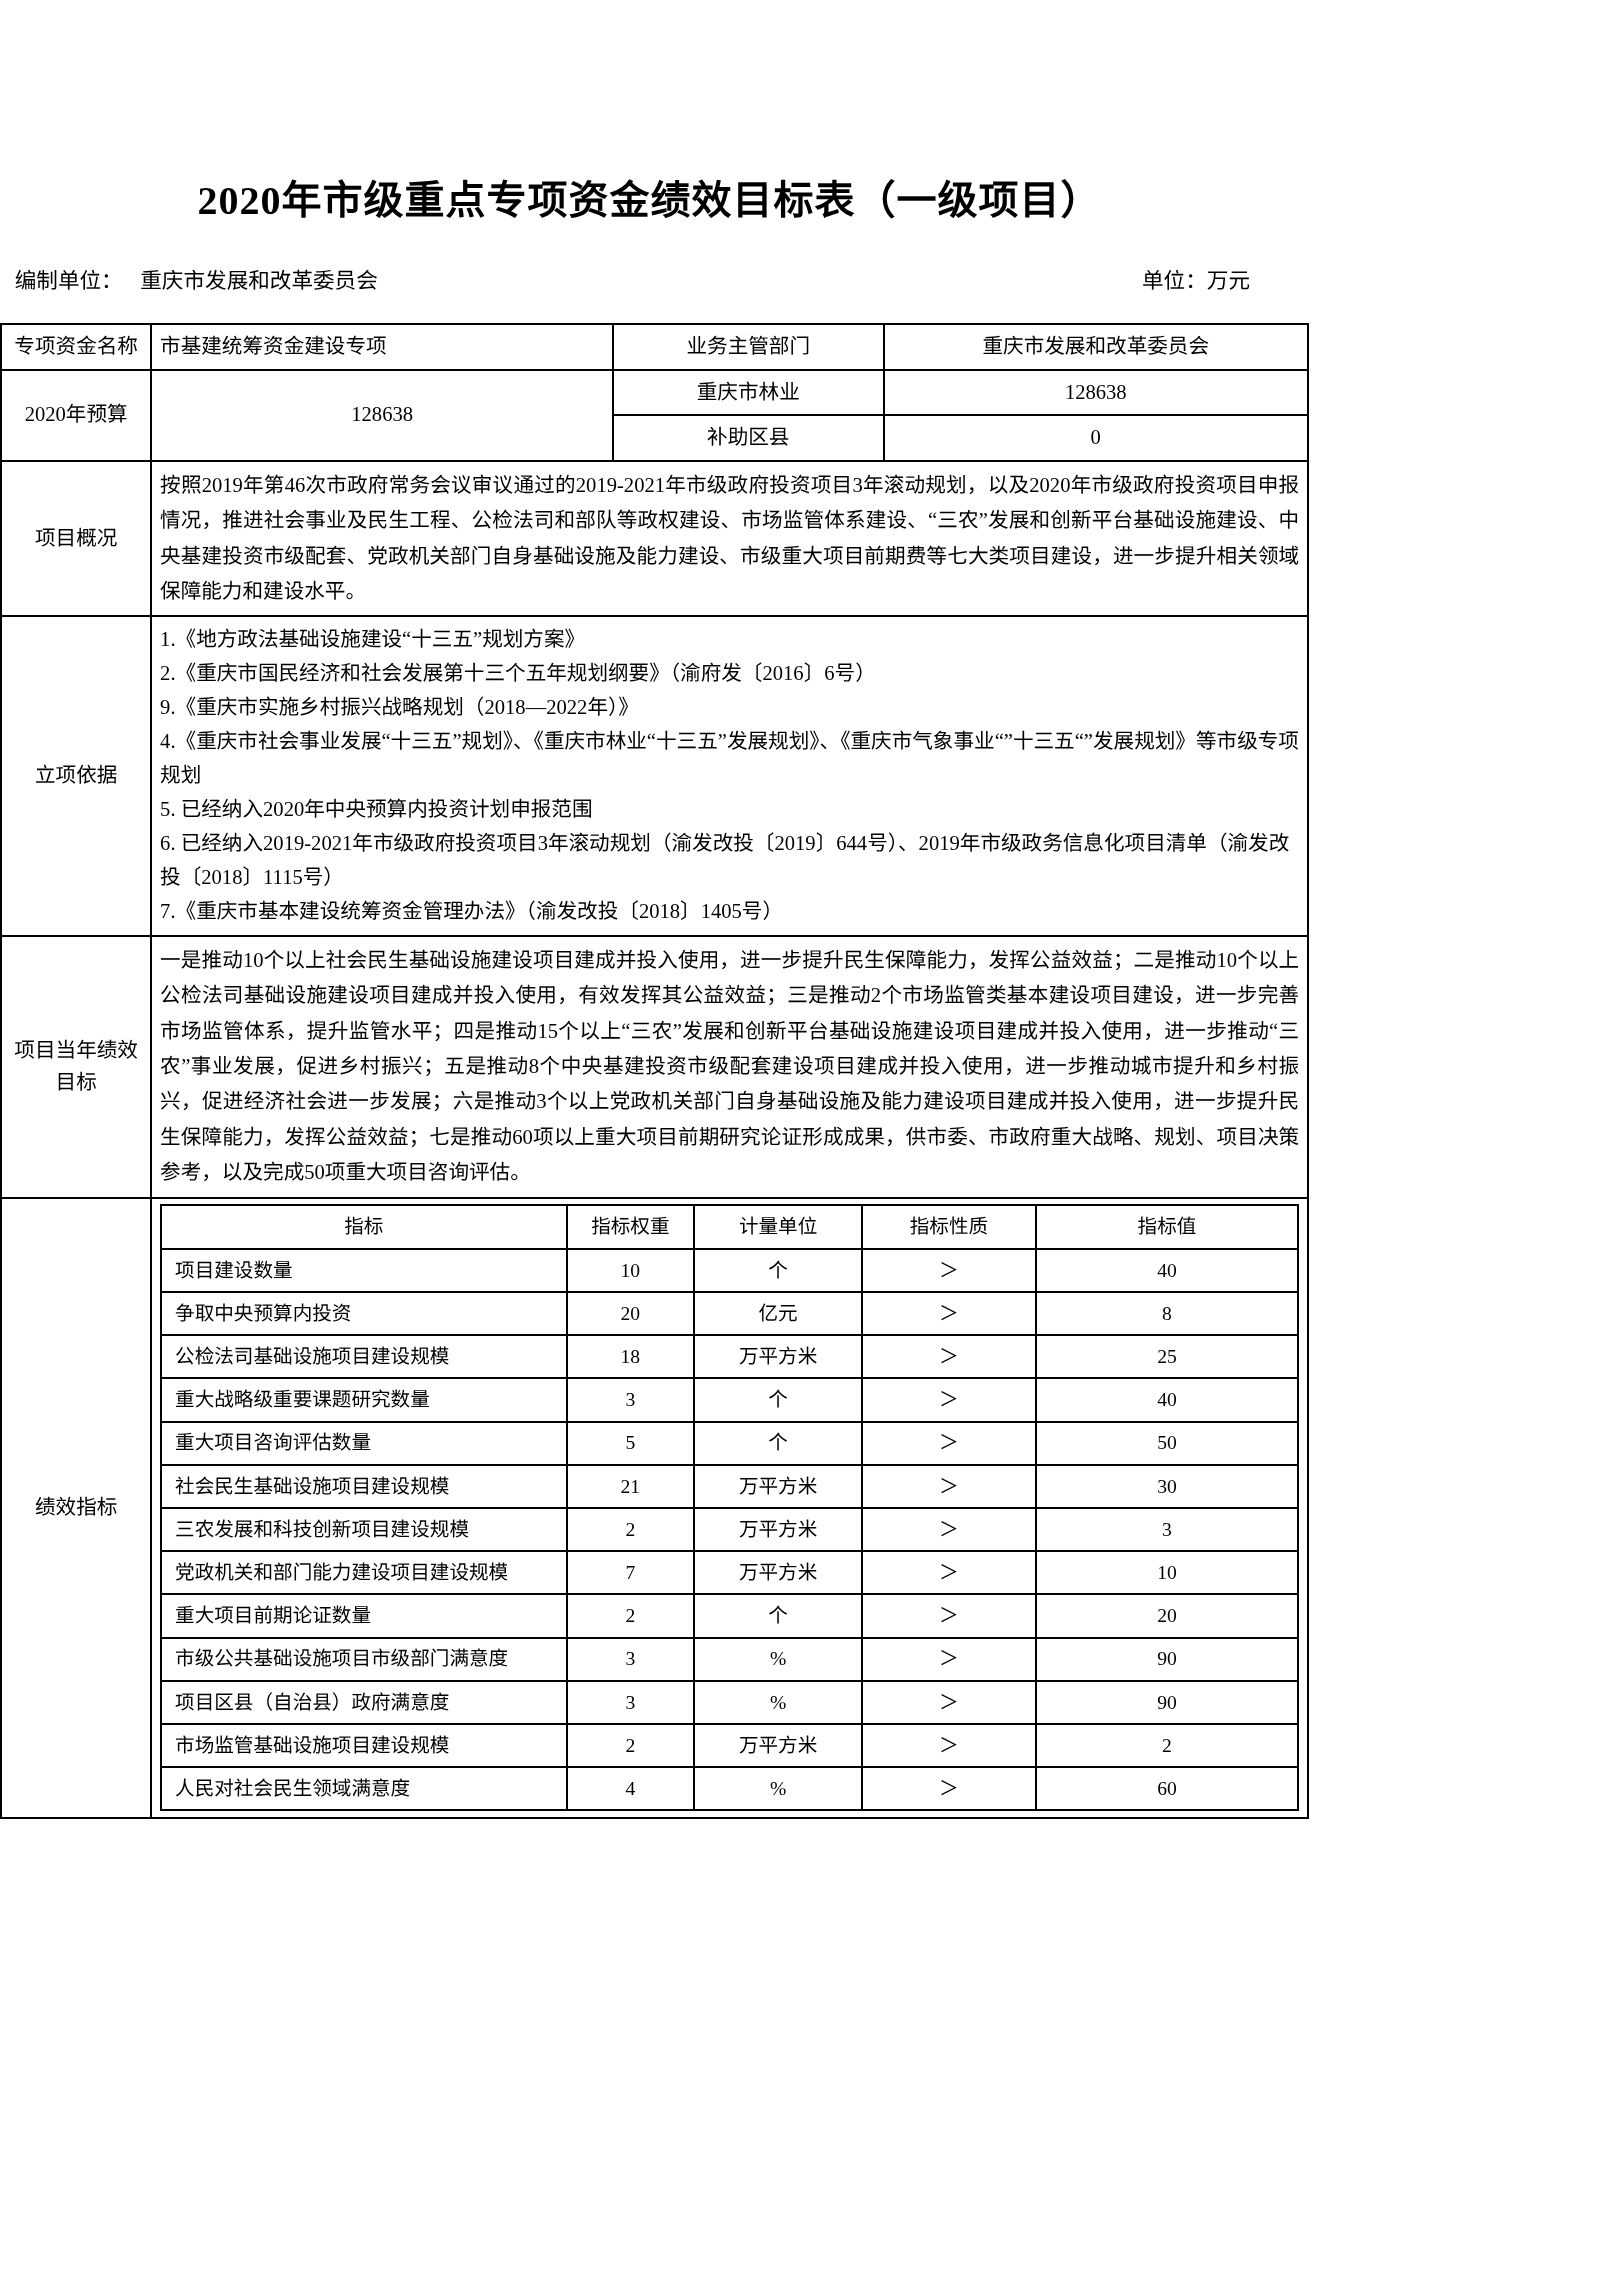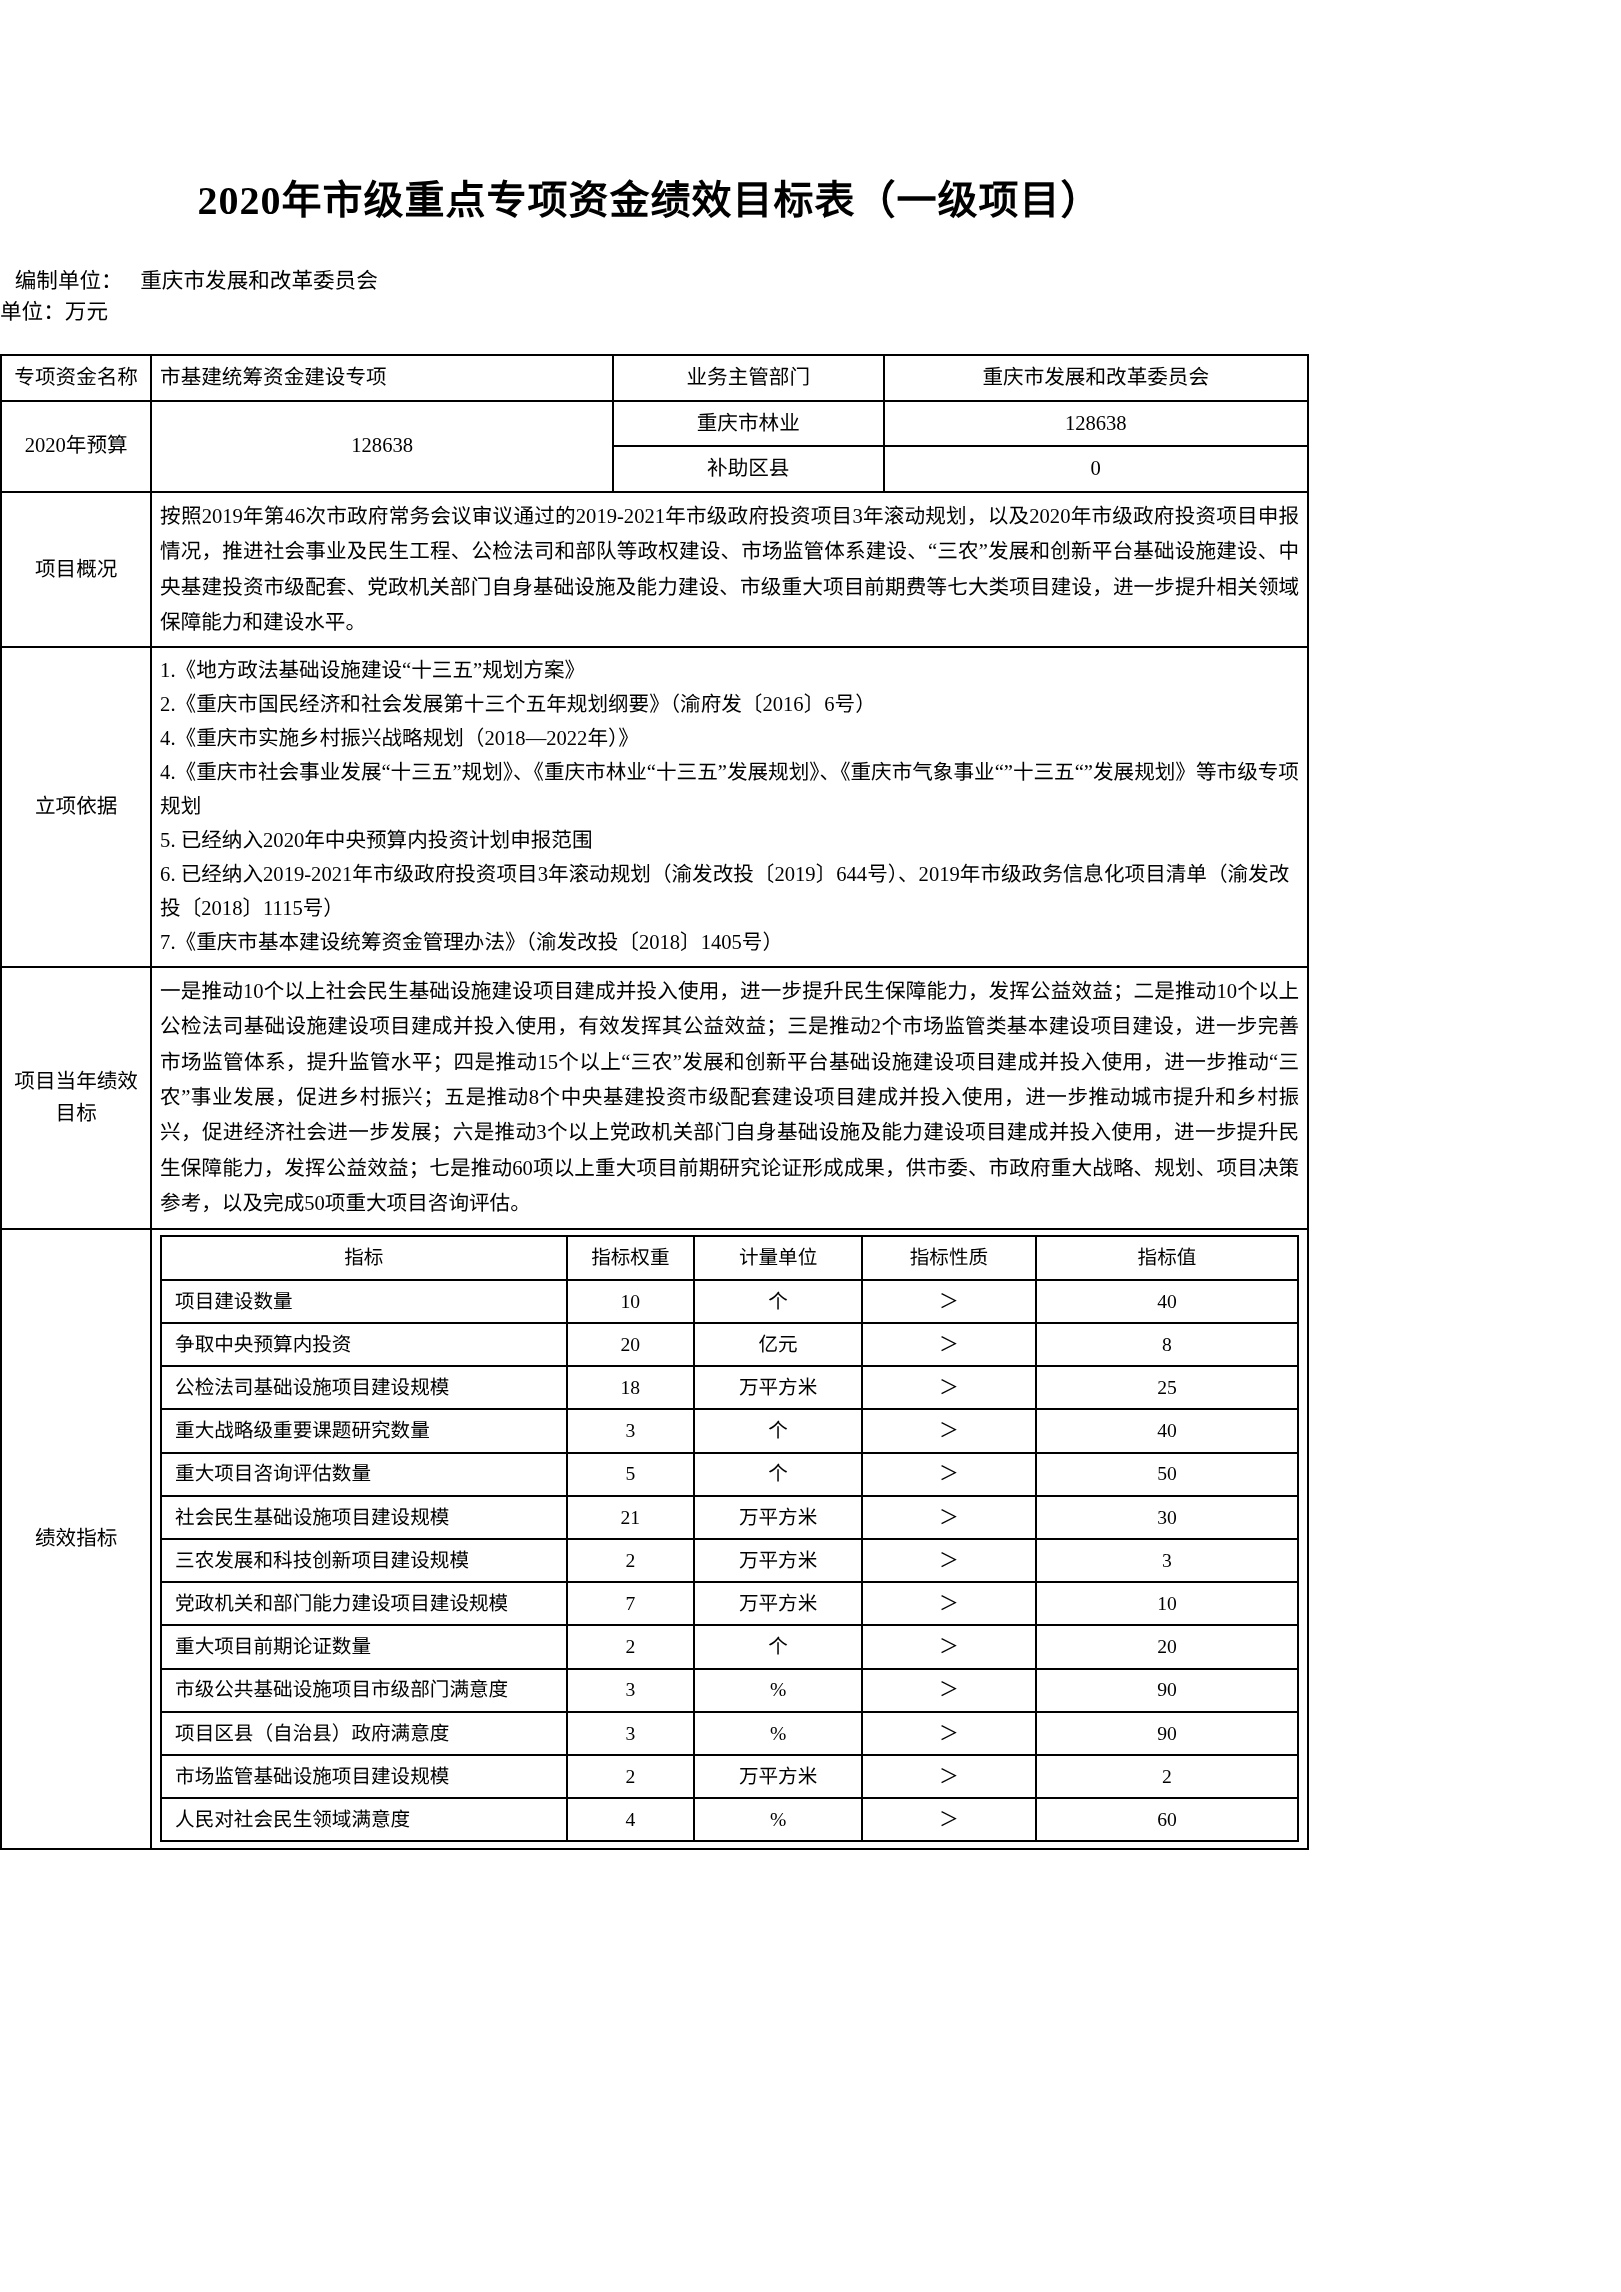--- a/index.html
+++ b/index.html
@@ -34,21 +34,20 @@
     font-family: "Liberation Serif", "DejaVu Serif", serif;
   }
   .meta-row {
     display: flex;
     justify-content: space-between;
     align-items: baseline;
     margin: 0 auto;
     width: 1309px;
     padding-top: 39px;
     font-size: 21.6px;
-    flex-direction: column;
   }
   .meta-left {
     white-space: nowrap;
     padding-left: 14.7px;
   }
   .meta-left .meta-label { margin-right: 17.6px; }
   .meta-right {
     white-space: nowrap;
     padding-right: 59px;
   }
@@ -150,21 +149,21 @@
         <td class="just cell-pad-big" colspan="3">
           <p class="para">按照2019年第46次市政府常务会议审议通过的2019-2021年市级政府投资项目3年滚动规划，以及2020年市级政府投资项目申报情况，推进社会事业及民生工程、公检法司和部队等政权建设、市场监管体系建设、“三农”发展和创新平台基础设施建设、中央基建投资市级配套、党政机关部门自身基础设施及能力建设、市级重大项目前期费等七大类项目建设，进一步提升相关领域保障能力和建设水平。</p>
         </td>
       </tr>
 
       <tr>
         <td class="rowlabel">立项依据</td>
         <td class="lft cell-pad-big" colspan="3">
           <p class="list-line">1.《地方政法基础设施建设“十三五”规划方案》</p>
           <p class="list-line">2.《重庆市国民经济和社会发展第十三个五年规划纲要》（渝府发〔2016〕6号）</p>
-          <p class="list-line">4.《重庆市实施乡村振兴战略规划（2018—2022年）》</p>
+          <p class="list-line">9.《重庆市实施乡村振兴战略规划（2018—2022年）》</p>
           <p class="list-line">4.《重庆市社会事业发展“十三五”规划》、《重庆市林业“十三五”发展规划》、《重庆市气象事业“”十三五“”发展规划》等市级专项规划</p>
           <p class="list-line">5. 已经纳入2020年中央预算内投资计划申报范围</p>
           <p class="list-line">6. 已经纳入2019-2021年市级政府投资项目3年滚动规划（渝发改投〔2019〕644号）、2019年市级政务信息化项目清单（渝发改投〔2018〕1115号）</p>
           <p class="list-line">7.《重庆市基本建设统筹资金管理办法》（渝发改投〔2018〕1405号）</p>
         </td>
       </tr>
 
       <tr>
         <td class="rowlabel">项目当年绩效目标</td>
         <td class="just cell-pad-big" colspan="3">

